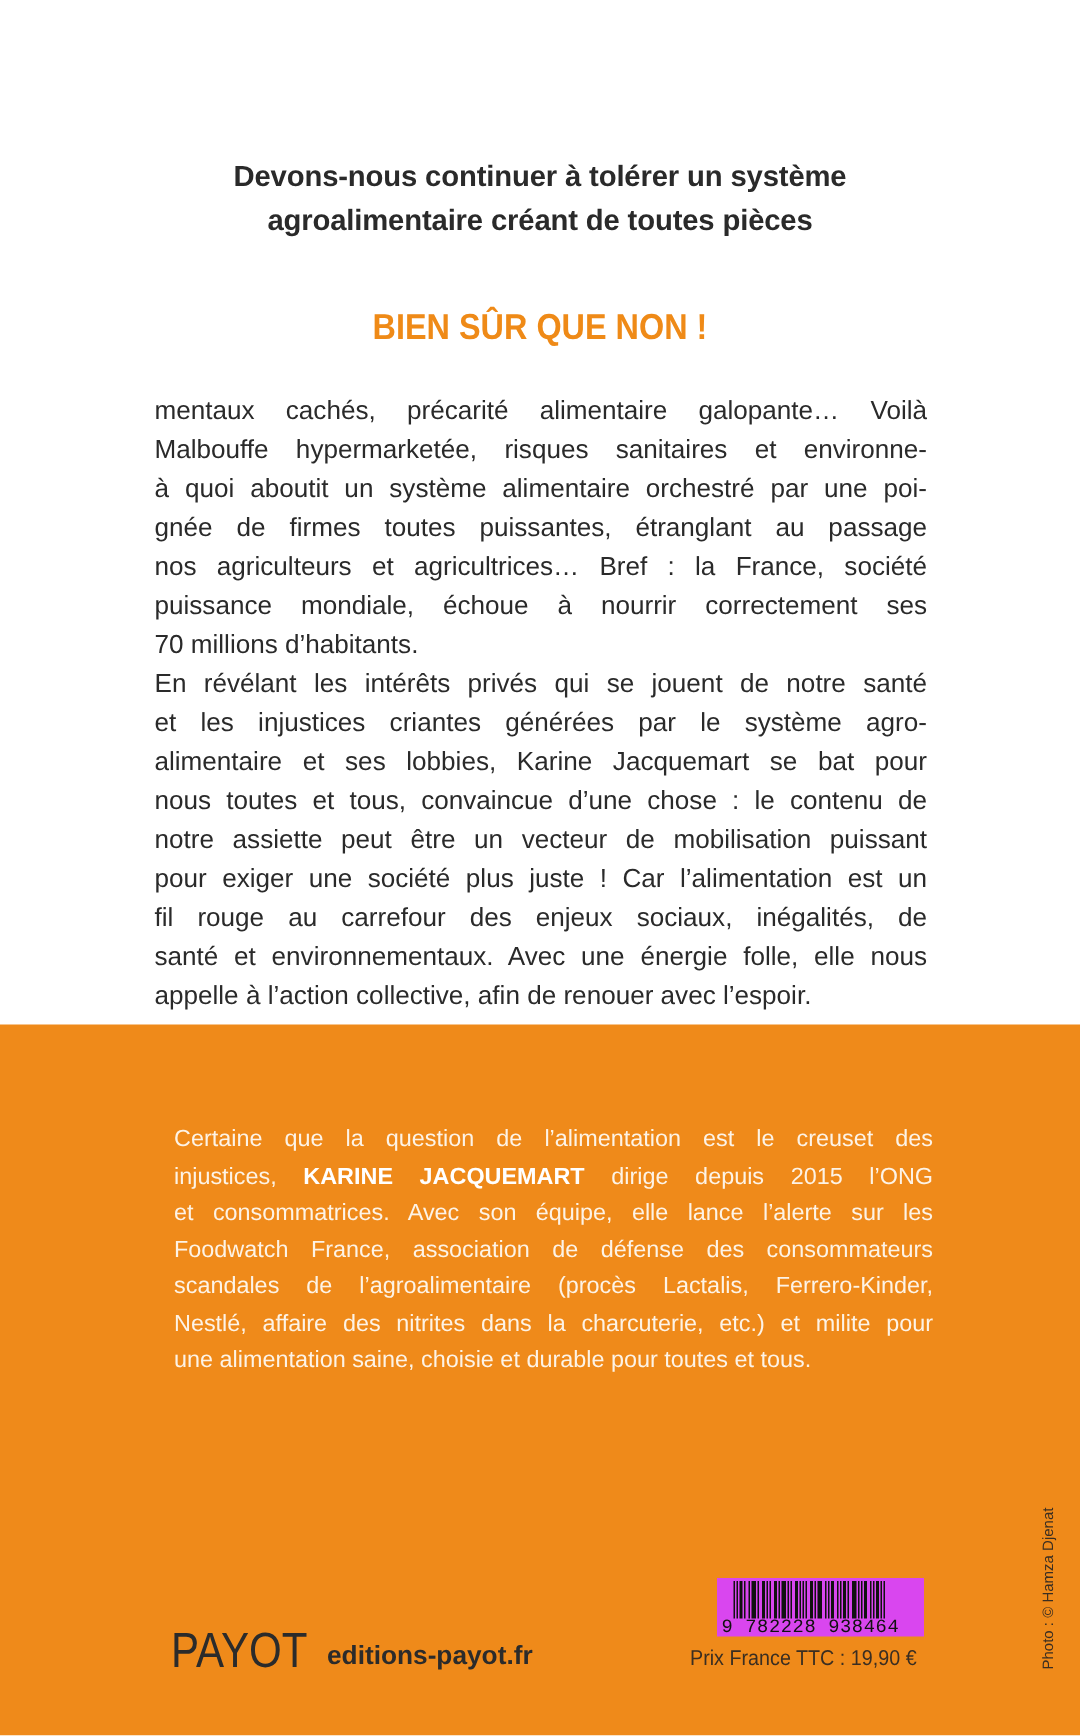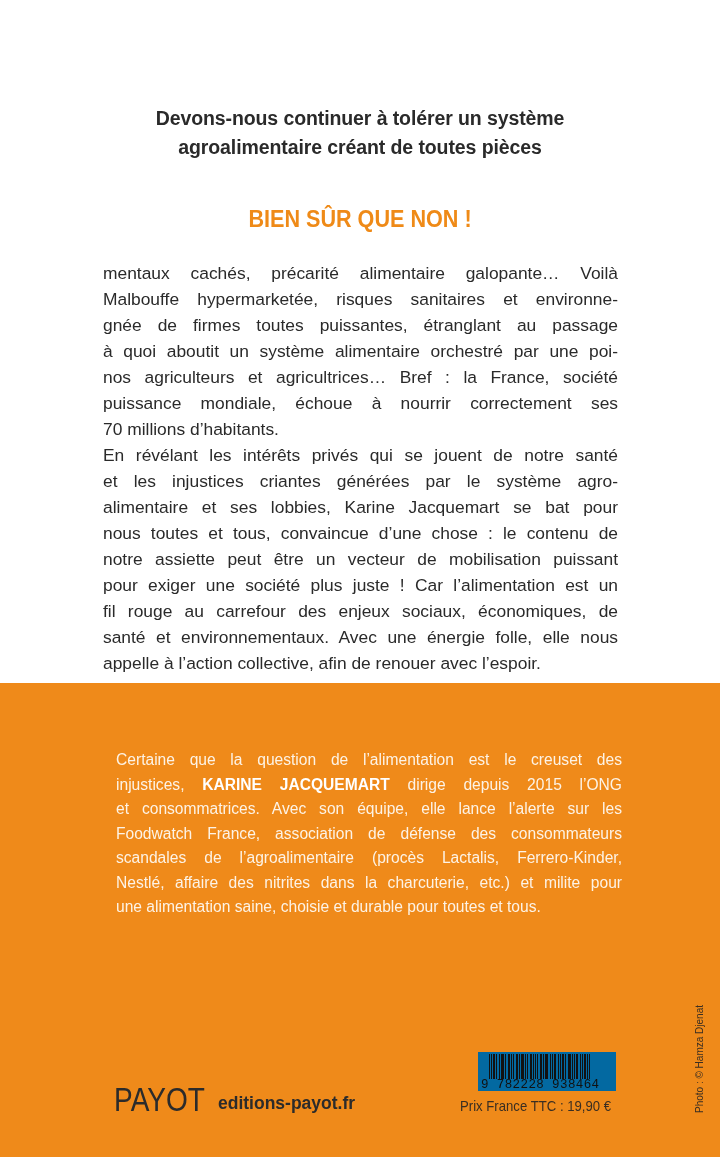--- a/index.html
+++ b/index.html
@@ -118,21 +118,21 @@
       line-height: 20px;
       color: #2b2b2b;
     }
 
     .barcode {
       position: absolute;
       left: 478px;
       top: 1052px;
       width: 138px;
       height: 39px;
-      background: #0369a1;
+      background: #d946ef;
       padding: 2px 3px 0 3px;
     }
     .barcode-bars {
       display: flex;
       align-items: flex-start;
       height: 25px;
       margin-left: 8px;
     }
     .barcode-bars i {
       display: block;
@@ -181,35 +181,35 @@
 <div class="headline">
   <span>Devons-nous continuer à tolérer un système</span>
   <span>agroalimentaire créant de toutes pièces</span>
 </div>
 
 <div class="exclaim">BIEN SÛR QUE NON !</div>
 
 <div class="body-text para1">
   <span class="line">mentaux cachés, précarité alimentaire galopante… Voilà</span>
   <span class="line">Malbouffe hypermarketée, risques sanitaires et environne-</span>
+  <span class="line">à quoi aboutit un système alimentaire orchestré par une poi-</span>
   <span class="line">gnée de firmes toutes puissantes, étranglant au passage</span>
-  <span class="line">à quoi aboutit un système alimentaire orchestré par une poi-</span>
   <span class="line">nos agriculteurs et agricultrices… Bref : la France, société</span>
   <span class="line">puissance mondiale, échoue à nourrir correctement ses</span>
   <span class="line last">70 millions d’habitants.</span>
 </div>
 
 <div class="body-text para2">
   <span class="line">En révélant les intérêts privés qui se jouent de notre santé</span>
   <span class="line">et les injustices criantes générées par le système agro-</span>
   <span class="line">alimentaire et ses lobbies, Karine Jacquemart se bat pour</span>
   <span class="line">nous toutes et tous, convaincue d’une chose : le contenu de</span>
   <span class="line">notre assiette peut être un vecteur de mobilisation puissant</span>
   <span class="line">pour exiger une société plus juste ! Car l’alimentation est un</span>
-  <span class="line">fil rouge au carrefour des enjeux sociaux, économiques, de</span>
+  <span class="line">fil rouge au carrefour des enjeux sociaux, inégalités, de</span>
   <span class="line">santé et environnementaux. Avec une énergie folle, elle nous</span>
   <span class="line last">appelle à l’action collective, afin de renouer avec l’espoir.</span>
 </div>
 
 <div class="bottom-section"></div>
 
 <div class="bio">
   <span class="line">Certaine que la question de l’alimentation est le creuset des</span>
   <span class="line"><span>injustices, </span><span class="name-bold">KARINE JACQUEMART</span><span> dirige depuis 2015 l’ONG</span></span>
   <span class="line">et consommatrices. Avec son équipe, elle lance l’alerte sur les</span>

